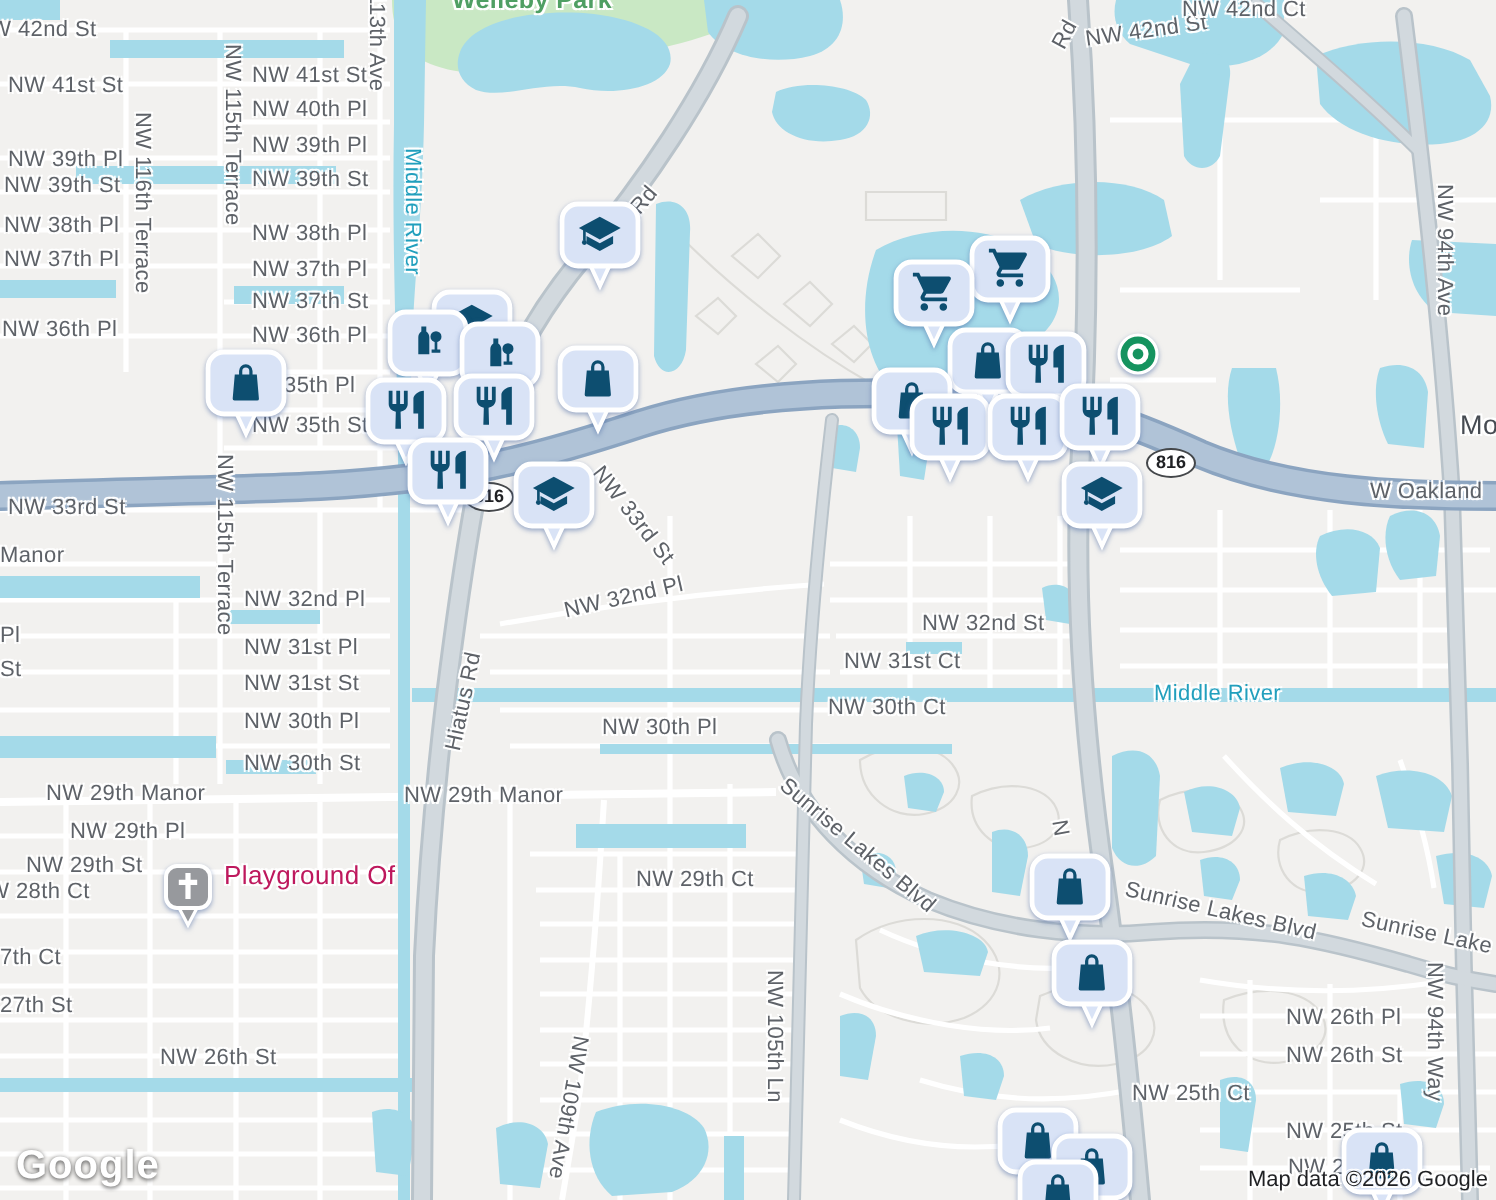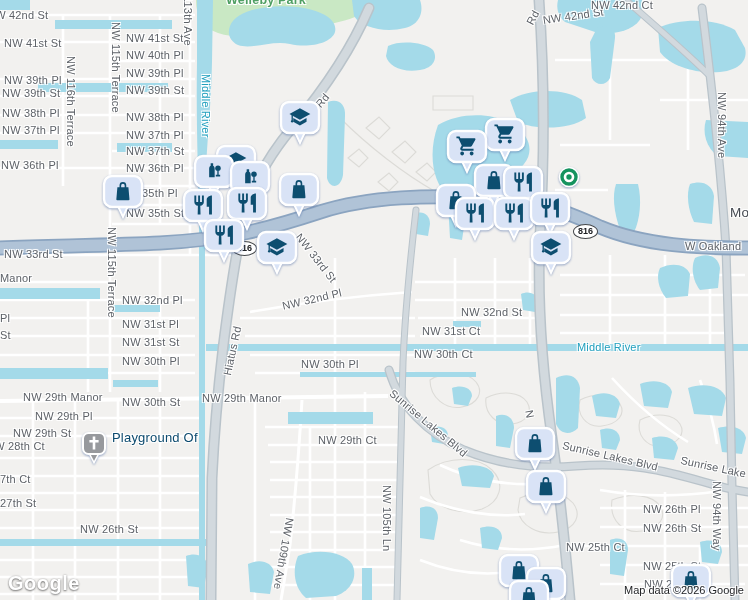--- a/index.html
+++ b/index.html
@@ -6,21 +6,21 @@
   #map{position:relative;width:748px;height:600px;overflow:hidden;background:#f2f1ef;
        font-family:"Liberation Sans",sans-serif;}
   #basemap{position:absolute;left:0;top:0;z-index:0;}
   #labels-layer{position:absolute;left:0;top:0;width:748px;height:600px;z-index:2;pointer-events:none;}
   #markers-layer{position:absolute;left:0;top:0;width:748px;height:600px;z-index:3;}
   .lbl{position:absolute;white-space:nowrap;font-size:11px;color:#5e6268;letter-spacing:.2px;
        transform-origin:0 0;
        text-shadow:-1px -1px 0 #fff,1px -1px 0 #fff,-1px 1px 0 #fff,1px 1px 0 #fff,0 0 2px #fff;}
   .wat{color:#219fbd;}
   .park{color:#4f9f63;font-weight:700;font-size:12.5px;}
-  .poi{color:#0c4a6e;font-size:13px;}
+  .poi{color:#be185d;font-size:13px;}
   .place{color:#464b52;font-size:13.5px;}
   .badge{position:absolute;background:#fff;border:1.5px solid #44474a;border-radius:50%;
          font-size:9px;font-weight:700;color:#202124;padding:1px 4px;line-height:11px;}
   .marker{position:absolute;width:46px;height:52px;
           filter:drop-shadow(0 1px 1.2px rgba(70,100,160,.55));}
   .marker svg{display:block;}
   .bub{fill:#d9e3f6;stroke:#fff;stroke-width:2.4;}
   .tail{fill:#d9e3f6;stroke:#fff;stroke-width:2;}
   .ic{fill:#0d4e70;}
   .icst{fill:none;stroke:#0d4e70;stroke-width:1.7;}
@@ -161,21 +161,21 @@
       <span class="lbl " style="left: 142px; top: 187px;">35th Pl</span>
       <span class="lbl " style="left: 126px; top: 207px;">NW 35th St</span>
       <span class="lbl " style="left: 4px; top: 248px;">NW 33rd St</span>
       <span class="lbl " style="left: 0px; top: 272px;">Manor</span>
       <span class="lbl " style="left: 0px; top: 312px;">Pl</span>
       <span class="lbl " style="left: 0px; top: 329px;">St</span>
       <span class="lbl " style="left: 122px; top: 294px;">NW 32nd Pl</span>
       <span class="lbl " style="left: 122px; top: 318px;">NW 31st Pl</span>
       <span class="lbl " style="left: 122px; top: 336px;">NW 31st St</span>
       <span class="lbl " style="left: 122px; top: 355px;">NW 30th Pl</span>
-      <span class="lbl " style="left: 122px; top: 396px;">NW 30th St</span>
+      <span class="lbl " style="left: 122px; top: 376px;">NW 30th St</span>
       <span class="lbl " style="left: 122px; top: 22px; transform: rotate(90deg);">NW 115th Terrace</span>
       <span class="lbl " style="left: 77px; top: 56px; transform: rotate(90deg);">NW 116th Terrace</span>
       <span class="lbl " style="left: 194px; top: -4px; transform: rotate(90deg);">113th Ave</span>
       <span class="lbl " style="left: 118px; top: 227px; transform: rotate(90deg);">NW 115th Terrace</span>
       <span class="lbl wat" style="left: 212px; top: 74px; transform: rotate(90deg);">Middle River</span>
       <span class="lbl wat" style="left: 577px; top: 341px;">Middle River</span>
       <span class="lbl " style="left: 221px; top: 374px; transform: rotate(-78deg);">Hiatus Rd</span>
       <span class="lbl " style="left: 313px; top: 102px; transform: rotate(-50deg);">Rd</span>
       <span class="lbl " style="left: 524px; top: 21px; transform: rotate(-62deg);">Rd</span>
       <span class="lbl " style="left: 542px; top: 14px; transform: rotate(-8deg);">NW 42nd St</span>

